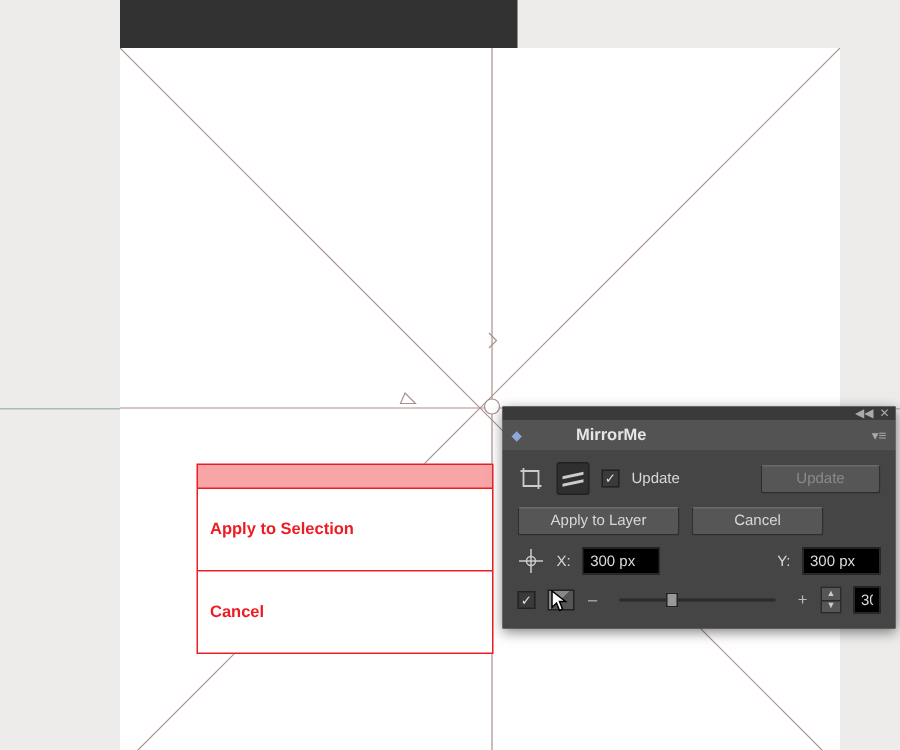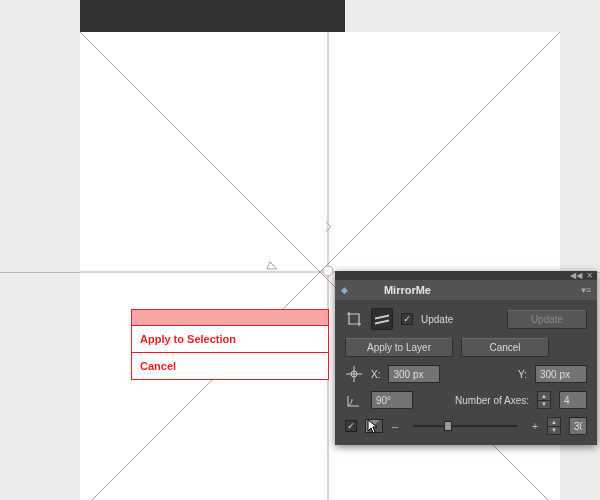--- a/index.html
+++ b/index.html
@@ -43,21 +43,21 @@
     background: #fff;
     border: 1px solid #ed1c24;
     font-size: 11px;
   }
   .context-menu .cm-header {
     height: 16px;
     background: #f8a5a8;
     border-bottom: 1px solid #ed1c24;
   }
   .context-menu .cm-item {
-    padding: 7px 8px;
+    padding: 21px 8px;
     color: #ed1c24;
     border-bottom: 1px solid #ed1c24;
     cursor: default;
     font-weight: 600;
   }
   .context-menu .cm-item:last-child { border-bottom: none; }
 
   
   .panel {
     position: absolute;
@@ -147,21 +147,21 @@
     text-align: center;
     cursor: pointer;
     font-size: 10px;
     border-radius: 2px;
   }
   .btn.disabled { color: #8a8a8a; }
   .btn-apply { width: 108px; }
   .btn-cancel { width: 88px; }
   .btn-update { width: 80px; margin-left: auto; }
   .fld {
-    background: #737373;
+    background: #000000;
     border: 1px solid #2a2a2a;
     border-top-color: #222;
     color: #ddd;
     padding: 2px 4px;
     width: 52px;
     font-size: 10px;
     height: 18px;
   }
   .stepper {
     display: inline-flex;
@@ -266,35 +266,20 @@
             <line x1="0" y1="8" x2="16" y2="8" stroke="#ccc"></line>
           </svg>
       </span>
       <span class="lbl">X:</span>
       <input class="fld" value="300 px" style="">
       <span style="flex:1"></span>
       <span class="lbl">Y:</span>
       <input class="fld" value="300 px" style="">
     </div>
 
-    <div class="prow">
-      <span class="icon-angle">
-        <svg width="16" height="16" viewBox="0 0 16 16">
-            <path d="M2 14 L2 4 M2 14 L13 14 M2 14 A 8 8 0 0 0 6 7" stroke="#ccc" fill="none"></path>
-          </svg>
-      </span>
-      <input class="fld" style="width: 42px;" value="90°">
-      <span style="flex:1"></span>
-      <span class="lbl">Number of Axes:</span>
-      <span class="stepper">
-          <span>▲</span>
-          <span>▼</span>
-        </span>
-      <input class="fld" style="width: 28px;" value="4">
-    </div>
 
     <div class="prow" style="position:relative">
       <span class="chk">✓</span>
       <span class="icon-swatch"></span>
       <span class="minus">–</span>
       <div class="slider">
         <div class="thumb" style="left:30%"></div>
       </div>
       <span class="plus">+</span>
       <span class="stepper">

